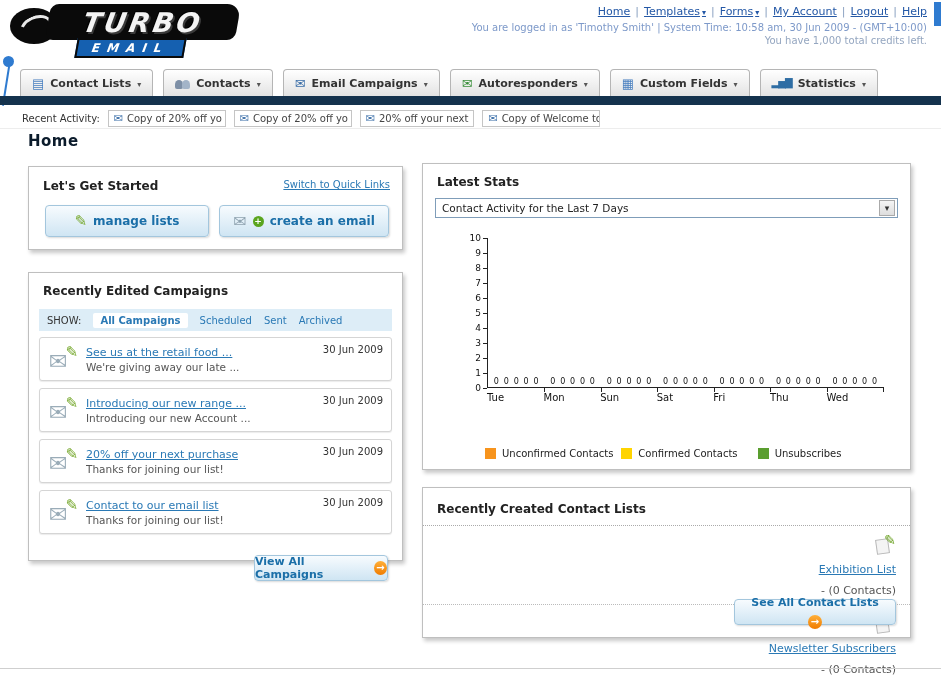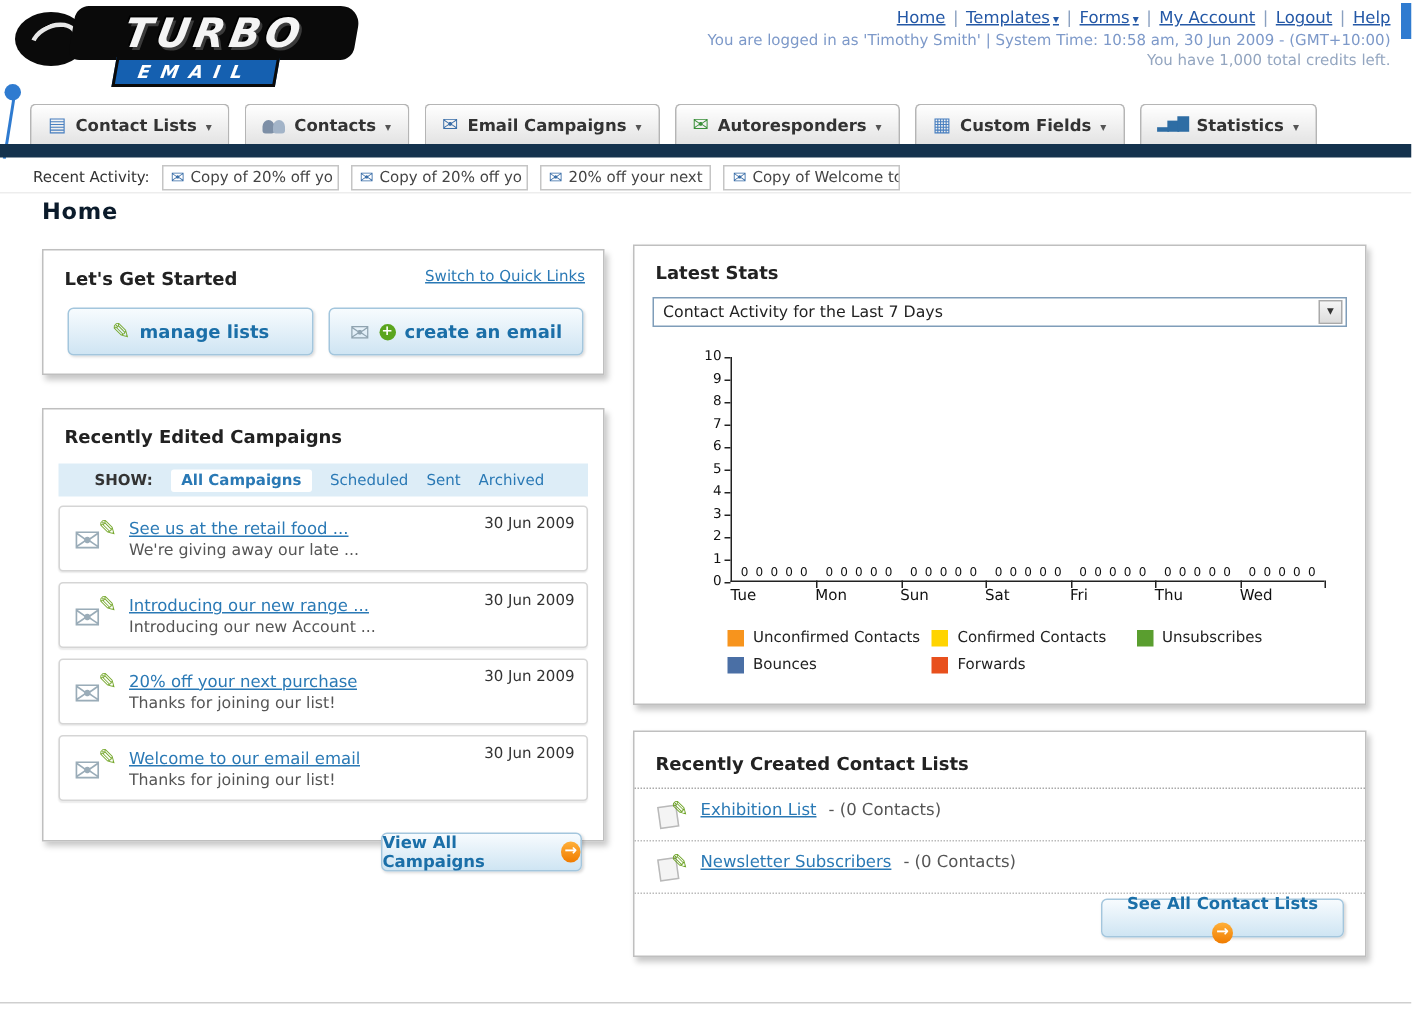--- a/index.html
+++ b/index.html
@@ -60,21 +60,21 @@
   .btn-manage { position:absolute; top:38px; left:16px; width:164px; height:32px; }
   .btn-create { position:absolute; top:38px; left:190px; width:170px; height:32px; }
   .pencil-glyph { color:#76a82d; font-size:15px; }
   .env-glyph { color:#8fa3b0; font-size:16px; }
   .plus-badge { width:11px; height:11px; border-radius:50%; background:#5aa51e; color:#fff; font-size:9px; line-height:11px; text-align:center; font-weight:bold; }
 
   
   .panel-campaigns { top:272px; left:28px; width:375px; height:289px; }
   .panel-campaigns .panel-title { position:absolute; top:11px; left:14px; }
   .campaign-tabs { position:absolute; top:36px; left:10px; right:10px; height:22px; background:#ddedf7; display:flex; align-items:center; font-size:10px; gap:12px; padding:0 8px; }
-  .show-label { font-weight:bold; color:#333;margin-left:16px; }
+  .show-label { font-weight:normal; color:#333; }
   .ctab { color:#2a79b5; cursor:pointer; }
   .ctab.active { background:#fff; padding:2px 7px; border-radius:2px; font-weight:bold; }
   .campaign-list { position:absolute; top:64px; left:10px; right:10px; }
   .campaign-row { height:44px; margin-bottom:7px; border:1px solid #d5d5d5; border-radius:3px; display:flex; align-items:center; padding:0 8px; gap:8px; box-shadow:0 1px 1px rgba(0,0,0,0.08); background:#fff; cursor:pointer; }
   .mail-edit-icon { position:relative; width:30px; height:28px; flex:0 0 30px; }
   .mail-edit-icon::before { content:"✉"; position:absolute; left:1px; bottom:0; font-size:22px; line-height:22px; color:#9aacb8; }
   .mail-edit-icon::after { content:"✎"; position:absolute; right:0; top:-2px; font-size:15px; color:#76a82d; }
   .camp-text { display:flex; flex-direction:column; gap:2px; overflow:hidden; }
   .camp-title { font-size:11px; color:#2a79b5; text-decoration:underline; white-space:nowrap; }
   .camp-sub { font-size:10.5px; color:#555; white-space:nowrap; }
@@ -96,28 +96,28 @@
   .chart-plot { position:absolute; left:28px; top:2px; right:6px; bottom:20px; border-left:1px solid #222; border-bottom:1px solid #222; }
   .chart-groups { display:flex; height:100%; }
   .cgroup { flex:1; position:relative; display:flex; align-items:flex-end; justify-content:space-evenly; padding:0 2px; }
   .cgroup::after { content:""; position:absolute; right:-1px; bottom:-5px; width:1px; height:5px; background:#222; }
   .barwrap { display:flex; flex-direction:column; align-items:center; justify-content:flex-end; height:100%; }
   .bar { width:7px; }
   .bar-val { font-size:8px; color:#111; line-height:10px; }
   .chart-xlabels { position:absolute; left:28px; right:6px; bottom:0; height:16px; display:flex; }
   .chart-xlabels div { flex:1; text-align:left; font-size:10px; color:#111; }
   .chart-legend { position:absolute; top:256px; left:62px; right:16px; display:flex; flex-wrap:wrap; }
-  .legend-item { flex:0 0 33.33%; display:flex; align-items:center; gap:6px; margin-bottom:7px; }
+  .legend-item { flex:0 0 33.33%; display:flex; align-items:center; gap:6px; margin-bottom:7px;margin-top:28px; }
   .legend-swatch { width:11px; height:11px; display:inline-block; }
   .legend-label { font-size:10px; color:#222; }
 
   
   .panel-lists { top:487px; left:422px; width:489px; height:151px; }
   .panel-lists .title-row { padding:10px 14px 8px; border-bottom:1px dotted #aaa; }
-  .clist-item { display:flex; align-items:flex-start; gap:8px; padding:7px 14px; border-bottom:1px dotted #bbb; font-size:11px; }
+  .clist-item { display:flex; align-items:flex-end; gap:8px; padding:7px 14px; border-bottom:1px dotted #bbb; font-size:11px;flex-direction:column; }
   .edit-icon { position:relative; width:22px; height:20px; flex:0 0 22px; }
   .edit-icon::before { content:""; position:absolute; left:2px; bottom:1px; width:11px; height:13px; background:#f4f4f4; border:1px solid #b9b9b9; transform:rotate(-8deg); }
   .edit-icon::after { content:"✎"; position:absolute; right:0; top:-1px; font-size:14px; color:#6aa121; }
   .clist-name { color:#2a79b5; text-decoration:underline; cursor:pointer; }
   .clist-detail { color:#555; }
   .see-all-btn { position:absolute; bottom:12px; right:14px; width:162px; height:26px; font-size:11px;flex-direction:column; }
 
   .footer-line { position:absolute; left:0; right:0; top:668px; border-top:1px solid #cfcfcf; }
 </style>
 </head>
@@ -244,21 +244,21 @@
         <span class="mail-edit-icon"></span>
         <span class="camp-text">
             <a class="camp-title">20% off your next purchase</a>
             <span class="camp-sub">Thanks for joining our list!</span>
           </span>
         <span class="camp-date">30 Jun 2009</span>
       </div>
       <div class="campaign-row">
         <span class="mail-edit-icon"></span>
         <span class="camp-text">
-            <a class="camp-title">Welcome to our email email</a>
+            <a class="camp-title">Contact to our email list</a>
             <span class="camp-sub">Thanks for joining our list!</span>
           </span>
         <span class="camp-date">30 Jun 2009</span>
       </div>
     </div>
     <div class="soft-btn view-all-btn">
       <span>View All Campaigns</span>
       <span class="arrow-badge">→</span>
     </div>
   </div>

